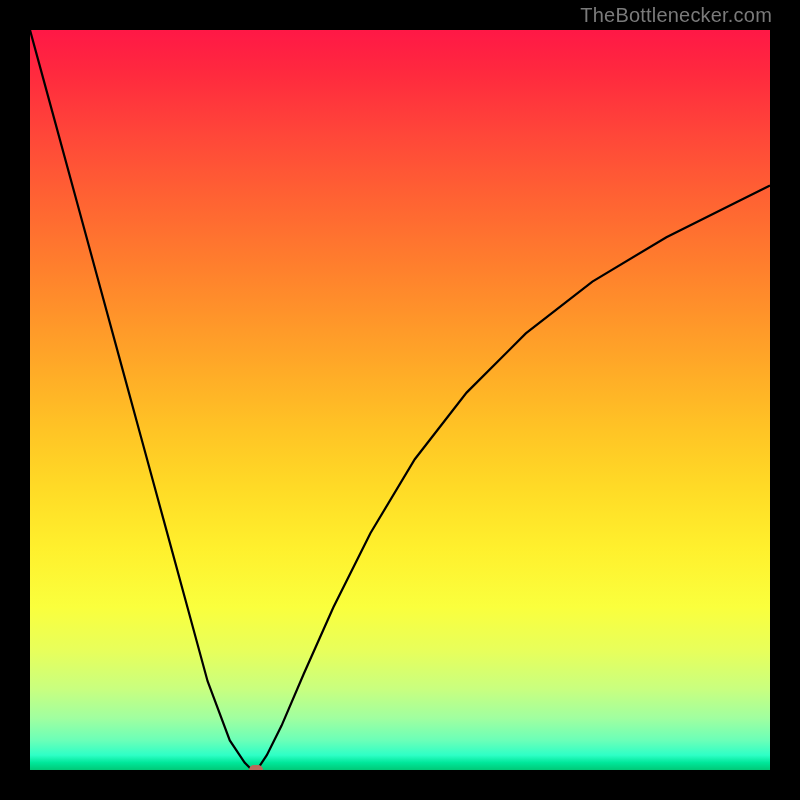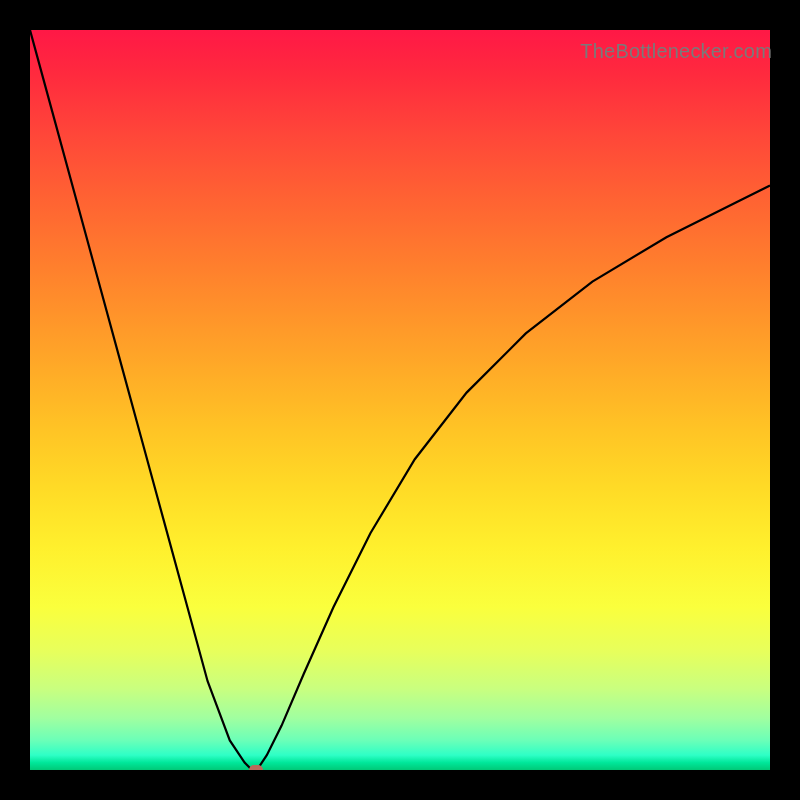--- a/index.html
+++ b/index.html
@@ -62,21 +62,20 @@
     border-radius: 5px;
     transform: translate(-50%, -50%);
   }
   .watermark {
     position: absolute;
     top: 4px;
     right: 28px;
     color: #7a7a7a;
     font-size: 20px;
     letter-spacing: 0.2px;
-    margin-top: 36px;
   }
 </style>
 </head>
 <body>
 
 <div class="frame">
   <div class="plot-area">
     <div class="gradient-bg"></div>
     <svg class="curve" viewBox="0 0 740 740" preserveAspectRatio="none">
       <path id="curve-path" fill="none" stroke="#000" stroke-width="2.2" d="M0.00 0.00 L22.20 81.40 L44.40 162.80 L66.60 244.20 L88.80 325.60 L111.00 407.00 L133.20 488.40 L155.40 569.80 L177.60 651.20 L199.80 710.40 L214.60 732.60 L222.00 740.00 L225.70 740.00 L229.40 736.30 L236.80 725.20 L251.60 695.60 L273.80 643.80 L303.40 577.20 L340.40 503.20 L384.80 429.20 L436.60 362.60 L495.80 303.40 L562.40 251.60 L636.40 207.20 L710.40 170.20 L740.00 155.40"></path>

